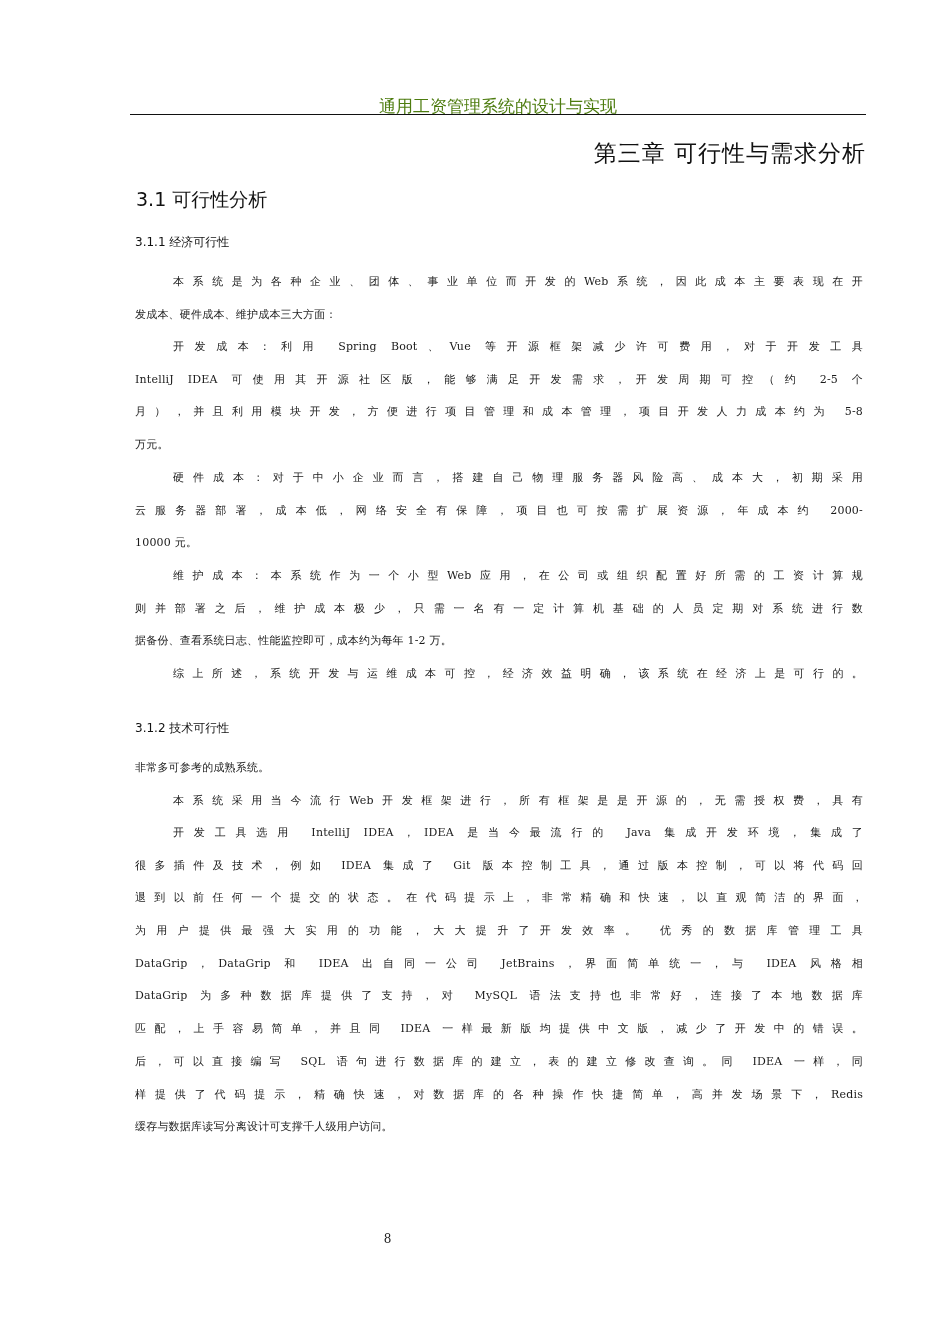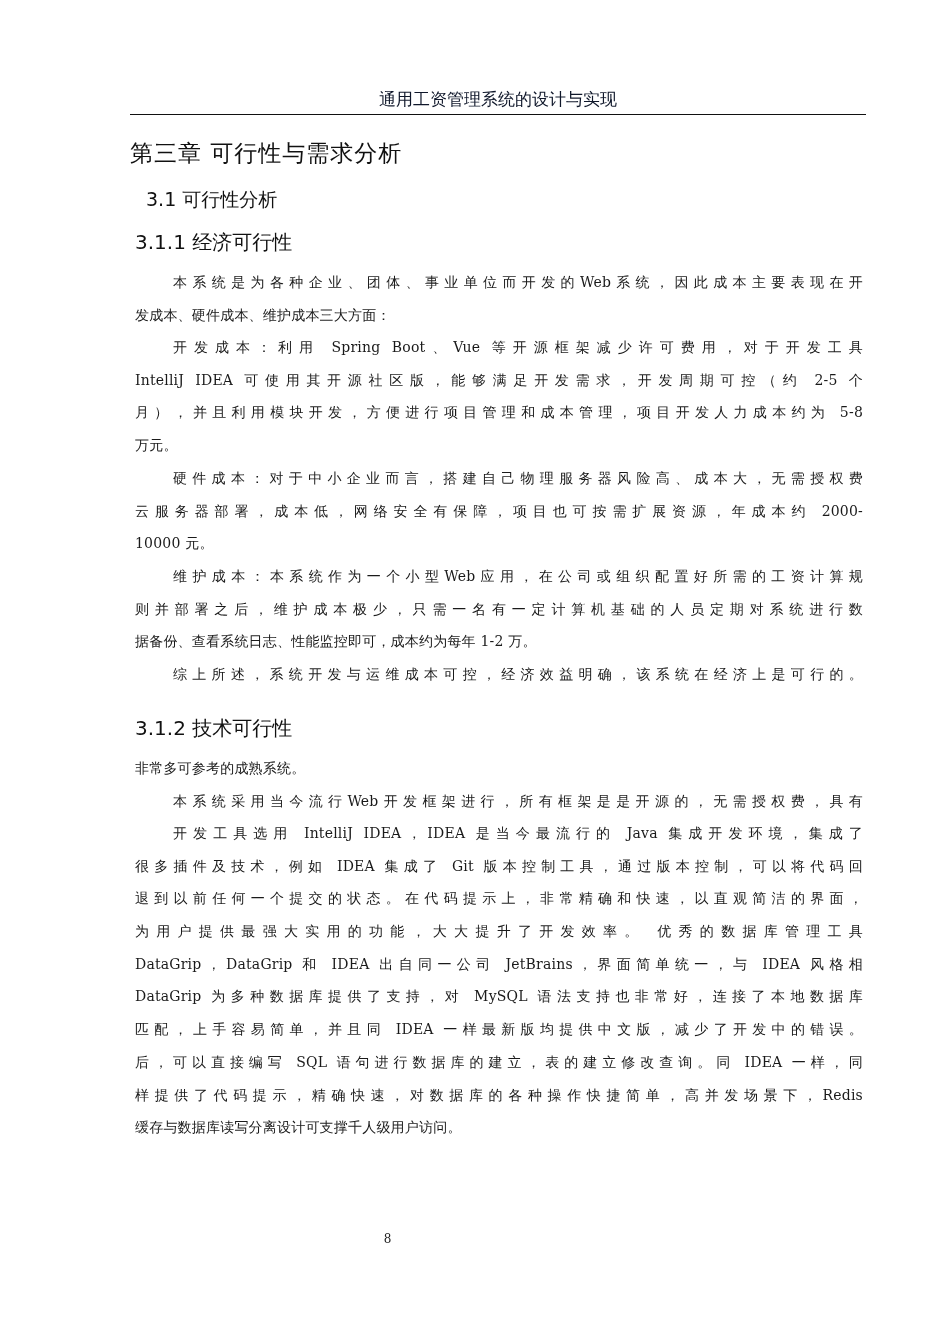--- a/index.html
+++ b/index.html
@@ -1,42 +1,42 @@
 <!DOCTYPE html>
 <html><head>
   <meta charset="utf-8">
   <style>
     html, body { margin: 0; padding: 0; background: #ffffff; }
     body { width: 950px; height: 1344px; position: relative; overflow: hidden; color: #111; }
     .page { position: absolute; left: 0; top: 0; width: 950px; height: 1344px; }
     .running-header {
-      position: absolute; left: 130px; top: 88px; width: 736px;
+      position: absolute; left: 130px; top: 95px; width: 736px;
       text-align: center; font-family: "DejaVu Serif", serif; font-size: 17px;
-      color: #0f172a; line-height: 22px;
+      color: #4d7c0f; line-height: 22px;
     }
     .header-rule {
       position: absolute; left: 130px; top: 114px; width: 736px; height: 0;
       border-top: 1.5px solid #111;
     }
     .chapter-title {
-      position: absolute; left: 130px; top: 137px; width: 736px; text-align: left;
+      position: absolute; left: 130px; top: 137px; width: 736px; text-align: right;
       font-family: "DejaVu Sans", sans-serif; font-size: 23px; font-weight: normal;
       letter-spacing: 1px; line-height: 32px; color: #111;
     }
     .h2 {
-      position: absolute; left: 146px; font-family: "DejaVu Sans", sans-serif;
+      position: absolute; left: 136px; font-family: "DejaVu Sans", sans-serif;
       font-size: 19px; line-height: 26px; color: #111;
     }
     .h3 {
       position: absolute; left: 135px; font-family: "DejaVu Sans", sans-serif;
-      font-size: 20px; line-height: 22px; color: #111;
+      font-size: 12px; line-height: 22px; color: #111;
     }
     .para { position: absolute; left: 135px; width: 728px; }
     .line {
-      font-family: "DejaVu Serif", serif; font-size: 14px; height: 32.7px;
+      font-family: "DejaVu Serif", serif; font-size: 11px; height: 32.7px;
       line-height: 32.7px; white-space: nowrap; color: #1a1a1a;
       text-align: justify; text-align-last: justify; letter-spacing: 0.2px;
     }
     .line.last { text-align-last: left; }
     .line.indent { padding-left: 38px; }
     .page-number {
       position: absolute; left: 350px; top: 1232px; width: 75px; text-align: center;
       font-family: "DejaVu Serif", serif; font-size: 12px; color: #222;
     }
   </style>
@@ -60,21 +60,21 @@
   </div>
 
   <div class="para" style="top:331px">
     <div class="line indent">开发成本：利用 Spring Boot、Vue 等开源框架减少许可费用，对于开发工具</div>
     <div class="line">IntelliJ IDEA 可使用其开源社区版，能够满足开发需求，开发周期可控（约 2-5 个</div>
     <div class="line">月），并且利用模块开发，方便进行项目管理和成本管理，项目开发人力成本约为 5-8</div>
     <div class="line last">万元。</div>
   </div>
 
   <div class="para" style="top:462px">
-    <div class="line indent">硬件成本：对于中小企业而言，搭建自己物理服务器风险高、成本大，无需授权费</div>
+    <div class="line indent">硬件成本：对于中小企业而言，搭建自己物理服务器风险高、成本大，初期采用</div>
     <div class="line">云服务器部署，成本低，网络安全有保障，项目也可按需扩展资源，年成本约 2000-</div>
     <div class="line last">10000 元。</div>
   </div>
 
   <div class="para" style="top:560px">
     <div class="line indent">维护成本：本系统作为一个小型Web应用，在公司或组织配置好所需的工资计算规</div>
     <div class="line">则并部署之后，维护成本极少，只需一名有一定计算机基础的人员定期对系统进行数</div>
     <div class="line last">据备份、查看系统日志、性能监控即可，成本约为每年 1-2 万。</div>
   </div>
 

